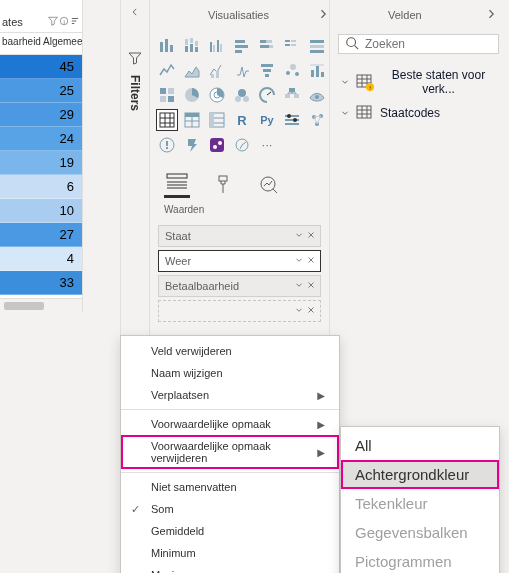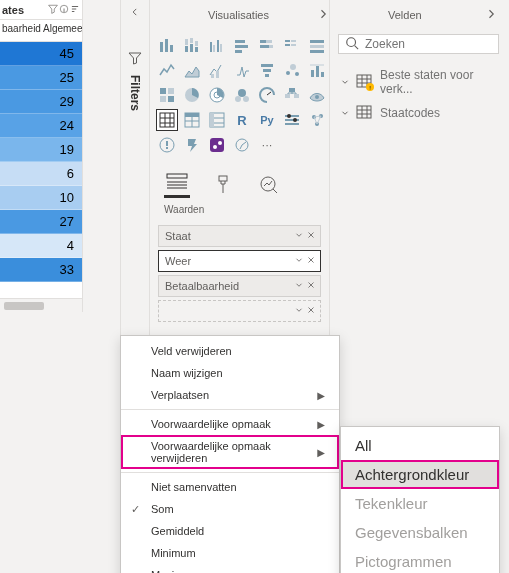--- a/index.html
+++ b/index.html
@@ -1,20 +1,20 @@
 <!DOCTYPE html>
 <html><head>
 <meta charset="utf-8">
 <style>
 * { box-sizing: border-box; margin: 0; padding: 0; font-family: "Segoe UI", sans-serif; }
 body { width: 509px; height: 573px; overflow: hidden; background: #f3f2f1; position: relative; font-size: 12px; color: #323130; }
 
 
 .data-col { position: absolute; left: 0; top: 0; width: 83px; height: 312px; background: #fff; border-right: 1px solid #e1dfdd; }
-.data-header { display: flex; align-items: center; height: 20px; border-bottom: 1px solid #e1dfdd; padding: 0 2px; font-size: 11px; background: #fff; font-weight: bold; }
+.data-header { display: flex; align-items: flex-start; height: 20px; border-bottom: 1px solid #e1dfdd; padding: 16px 2px; font-size: 11px; background: #fff; }
 .data-header .tlabel { flex: 1; overflow: hidden; white-space: nowrap; }
 .data-header .hicons { display: flex; gap: 1px; }
 .data-header svg { width: 10px; height: 10px; }
 .data-subheader { display: flex; height: 22px; border-bottom: 1px solid #e1dfdd; font-size: 10px; }
 .data-subheader div { flex: 1; padding: 3px 2px; overflow: hidden; white-space: nowrap; }
 .data-rows { }
 .data-row { height: 24px; display: flex; align-items: center; justify-content: flex-end; padding-right: 8px; color: #000; font-size: 13px; border-bottom: 1px solid rgba(255,255,255,0.3); }
 .data-scroll { position: absolute; bottom: 0; left: 0; right: 0; height: 14px; background: #f3f2f1; border-top: 1px solid #e1dfdd; }
 .data-scroll-thumb { position: absolute; left: 4px; top: 3px; width: 40px; height: 8px; background: #c8c6c4; border-radius: 2px; }
 
@@ -44,21 +44,21 @@
 .well .wlabel { flex: 1; overflow: hidden; white-space: nowrap; }
 .well .wchev { margin-right: 2px; }
 .well .wclose { cursor: pointer; }
 .well-dashed { border: 1px dashed #c8c6c4; background: transparent; }
 
 
 .fields-panel { position: absolute; left: 330px; top: 0; right: 2px; bottom: 0; background: #f3f2f1; }
 .search-box { margin: 4px 8px 10px; height: 20px; border: 1px solid #d2d0ce; background: #fff; display: flex; align-items: center; padding: 0 6px; gap: 6px; }
 .search-box input { border: none; outline: none; flex: 1; font-size: 12px; background: transparent; }
 .field-list { padding: 0 8px; }
-.field-item { display: flex; align-items: center; gap: 6px; padding: 4px 2px; font-size: 12px; color: #737373; cursor: pointer; }
+.field-item { display: flex; align-items: center; gap: 6px; padding: 4px 2px; font-size: 12px; color: #0f172a; cursor: pointer; text-align: center; }
 .field-item svg { flex-shrink: 0; }
 
 
 .ctx-menu { position: absolute; left: 120px; top: 335px; width: 220px; background: #fff; border: 1px solid #c8c6c4; box-shadow: 0 4px 12px rgba(0,0,0,0.15); padding: 4px 0; z-index: 10; }
 .ctx-item { padding: 5px 14px 5px 30px; font-size: 11px; color: #323130; cursor: pointer; display: flex; align-items: center; justify-content: space-between; position: relative; }
 .ctx-item.hl { outline: 2px solid #e3008c; outline-offset: -2px; }
 .ctx-sep { height: 1px; background: #e1dfdd; margin: 3px 0; }
 .ctx-check { position: absolute; left: 10px; color: #605e5c; }
 .ctx-arrow { color: #605e5c; font-size: 10px; }
 

